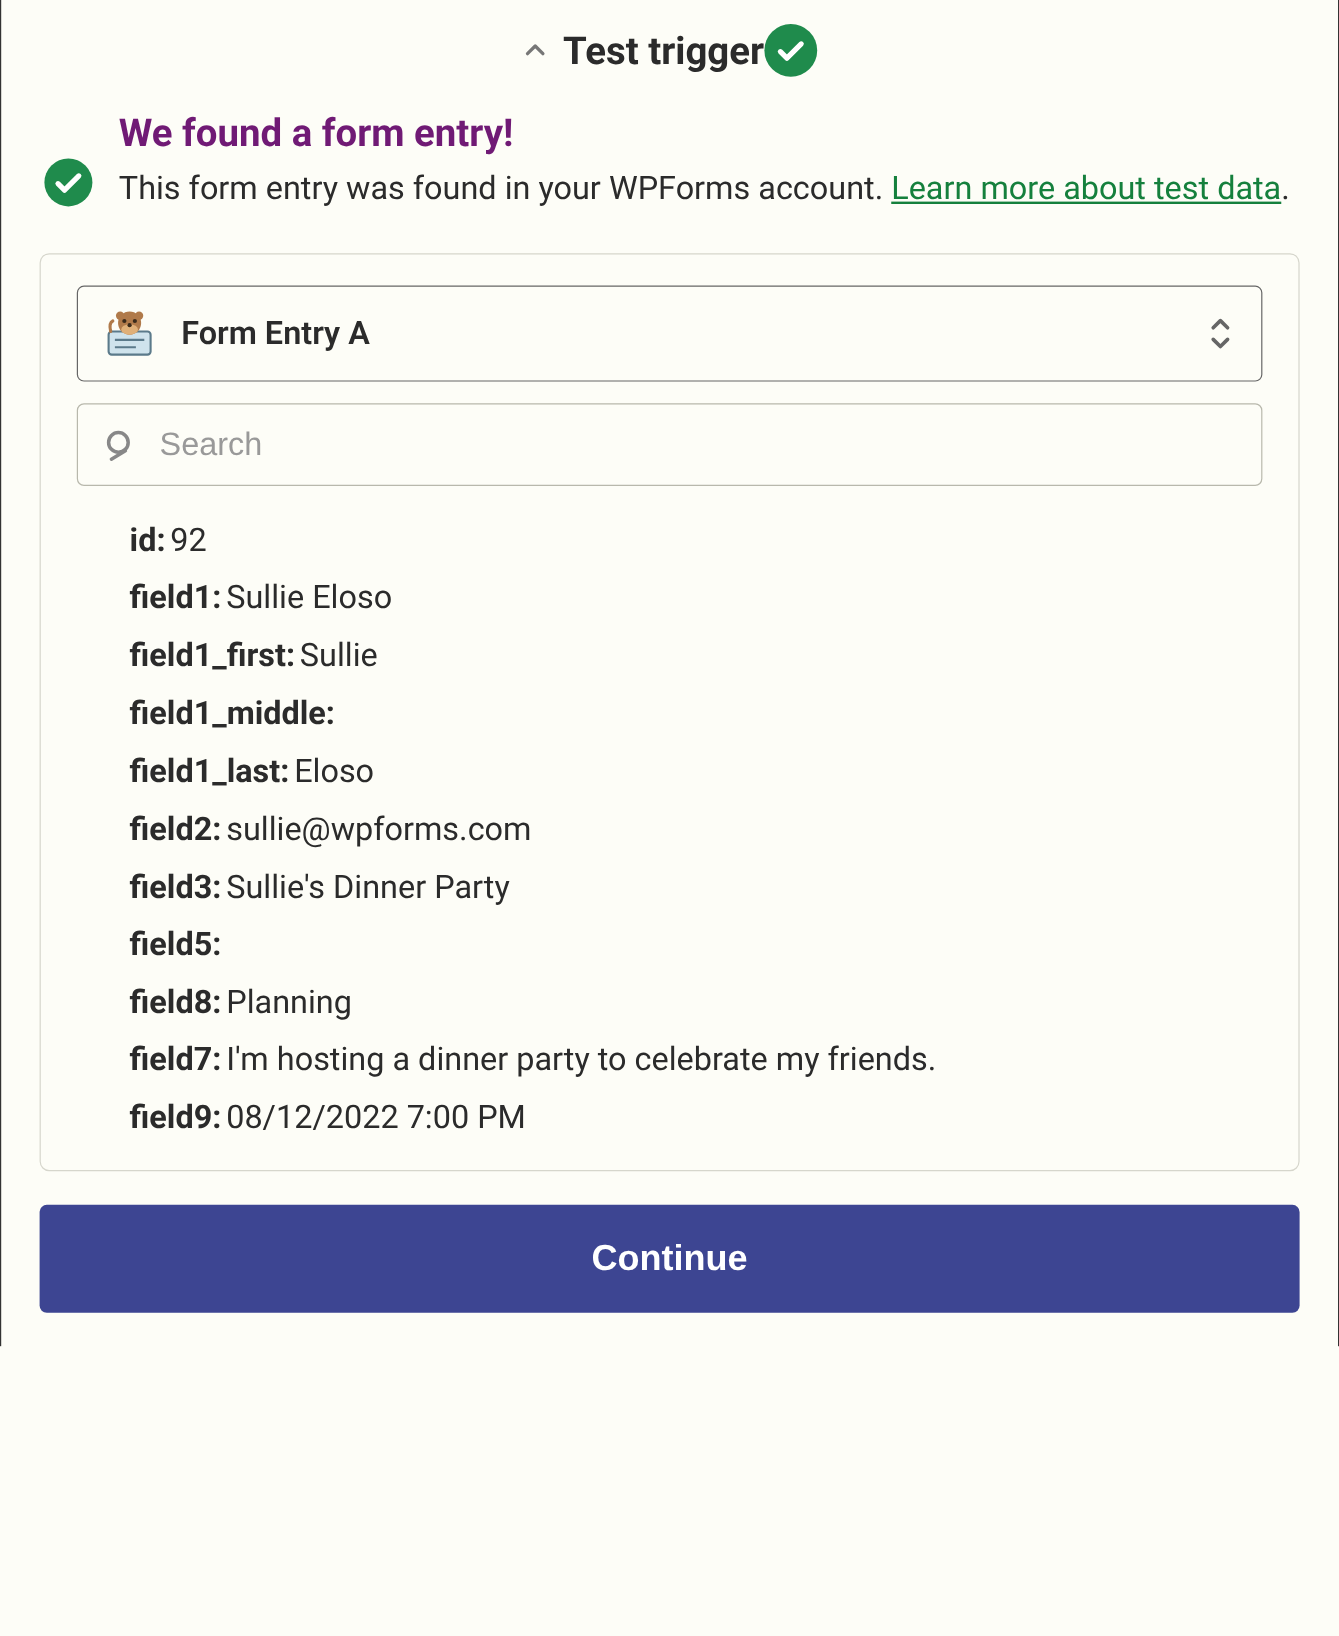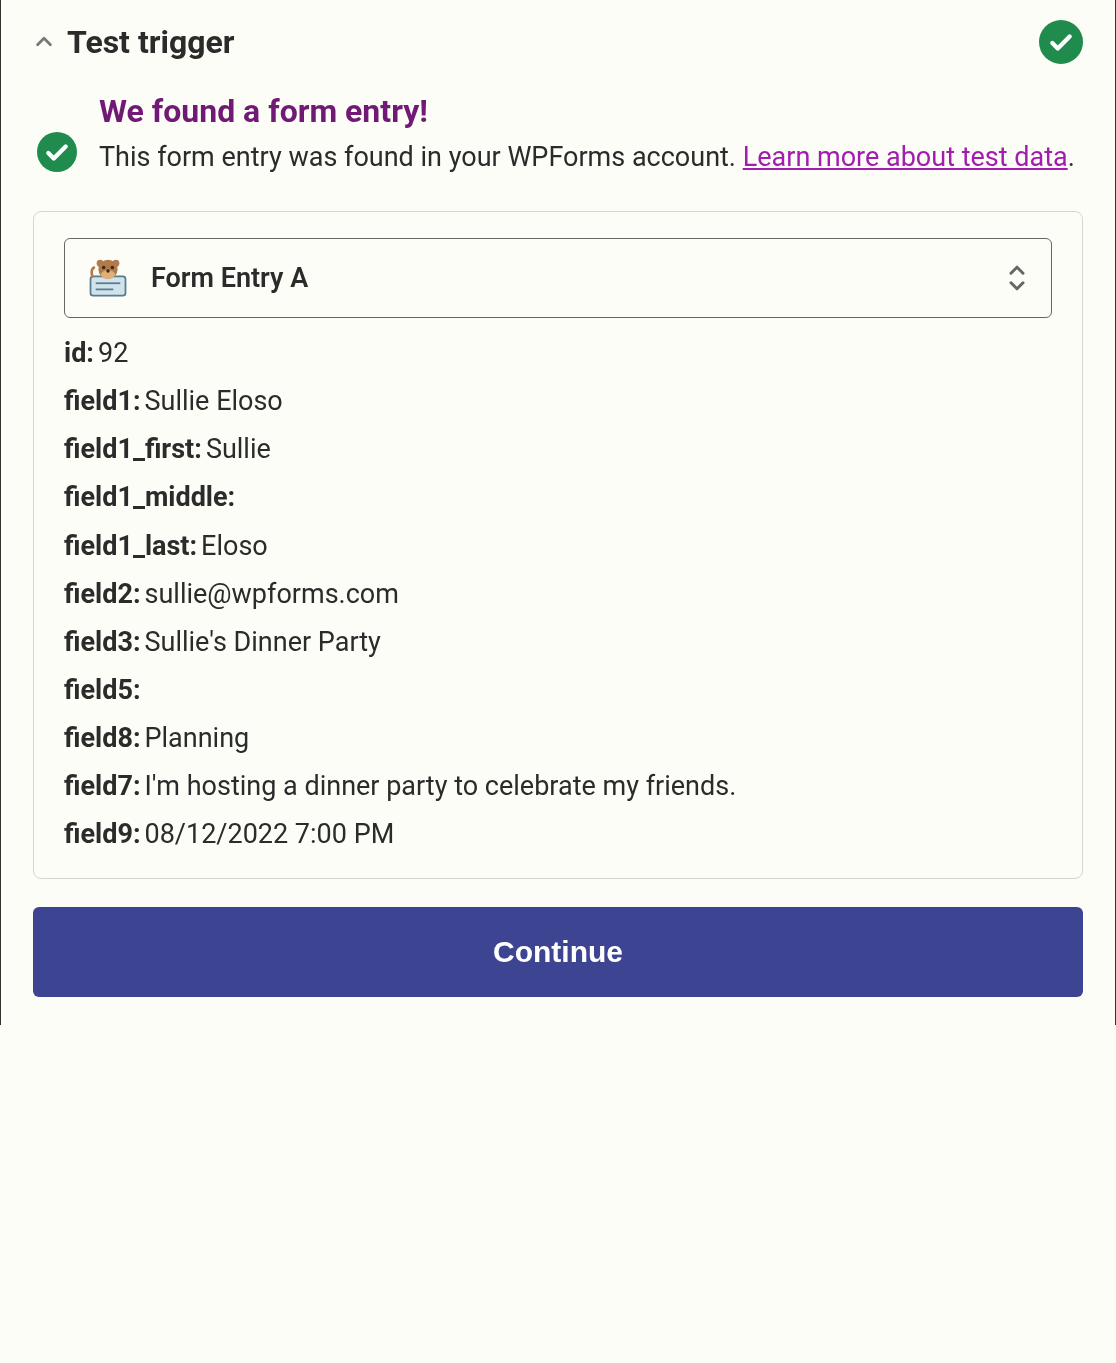--- a/index.html
+++ b/index.html
@@ -11,21 +11,21 @@
     .panel {
       border: 1.5px solid #333;
       border-top: none;
       border-bottom: none;
       padding: 20px 32px 28px 32px;
       background: #fdfdf7;
     }
     .header-row {
       display: flex;
       align-items: center;
-      justify-content: space-between;
+      justify-content: center;
       margin-bottom: 28px;
     }
     .header-left {
       display: flex;
       align-items: center;
       gap: 12px;
     }
     .chevron-up {
       width: 22px;
       height: 22px;
@@ -68,21 +68,21 @@
       font-weight: 700;
       color: #701a75;
       margin-bottom: 8px;
     }
     .found-desc {
       font-size: 27px;
       color: #2b2b2b;
       line-height: 1.45;
     }
     .found-link {
-      color: #a21caf;
+      color: #15803d;
       text-decoration: underline;
     }
     .card {
       border: 1.5px solid #d6d6cc;
       border-radius: 8px;
       padding: 26px 30px 26px 30px;
       margin-bottom: 28px;
     }
     .select-box {
       border: 1.5px solid #666;
@@ -144,20 +144,21 @@
     .search-input::placeholder { color: #999; }
     .field-list {
       display: flex;
       flex-direction: column;
       gap: 13px;
     }
     .field-row {
       font-size: 27px;
       color: #2b2b2b;
       line-height: 1.3;
+      margin-left: 44px;
     }
     .field-key {
       font-weight: 700;
     }
     .field-val {
       font-weight: 400;
       margin-left: 4px;
     }
     .continue-btn {
       width: 100%;
@@ -228,20 +229,29 @@
       </span>
       <span class="select-label">Form Entry A</span>
       <span class="select-chevrons">
         <svg viewBox="0 0 20 30" fill="none" stroke="#666" stroke-width="2.5" stroke-linecap="round" stroke-linejoin="round">
           <polyline points="5 11 10 6 15 11"></polyline>
           <polyline points="5 19 10 24 15 19"></polyline>
         </svg>
       </span>
     </div>
 
+    <div class="search-box">
+      <span class="search-icon">
+        <svg viewBox="0 0 24 24" fill="none" stroke="#888" stroke-width="2.5" stroke-linecap="round">
+            <circle cx="10" cy="10" r="7"></circle>
+            <line x1="15" y1="16" x2="5" y2="22"></line>
+          </svg>
+      </span>
+      <input type="text" class="search-input" placeholder="Search" style="">
+    </div>
 
     <div class="field-list">
       <div class="field-row"><span class="field-key">id:</span><span class="field-val">92</span></div>
       <div class="field-row"><span class="field-key">field1:</span><span class="field-val">Sullie Eloso</span></div>
       <div class="field-row"><span class="field-key">field1_first:</span><span class="field-val">Sullie</span></div>
       <div class="field-row"><span class="field-key">field1_middle:</span><span class="field-val"></span></div>
       <div class="field-row"><span class="field-key">field1_last:</span><span class="field-val">Eloso</span></div>
       <div class="field-row"><span class="field-key">field2:</span><span class="field-val">sullie@wpforms.com</span></div>
       <div class="field-row"><span class="field-key">field3:</span><span class="field-val">Sullie's Dinner Party</span></div>
       <div class="field-row"><span class="field-key">field5:</span><span class="field-val"></span></div>

